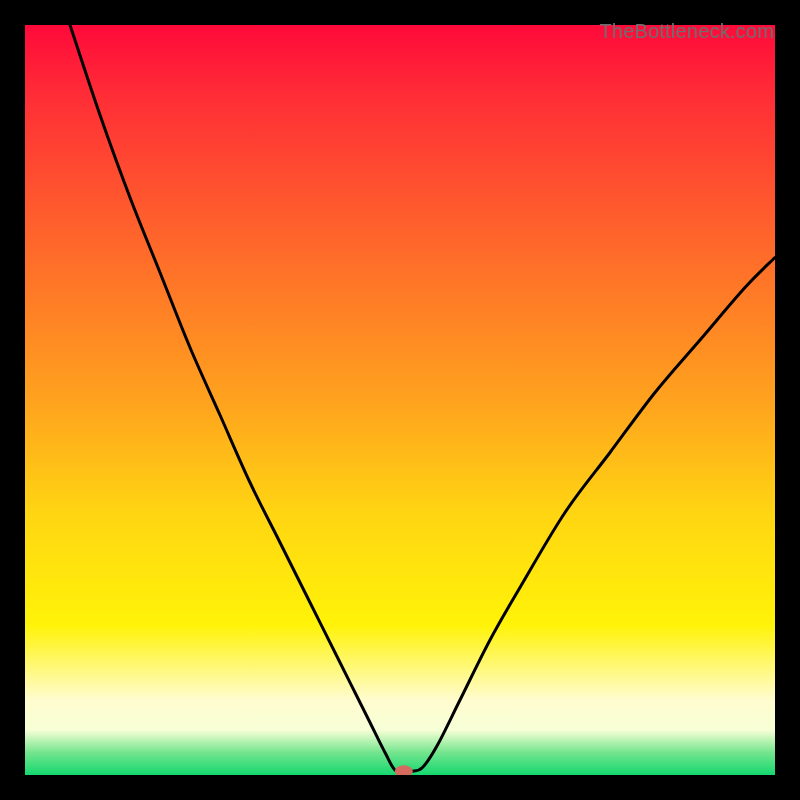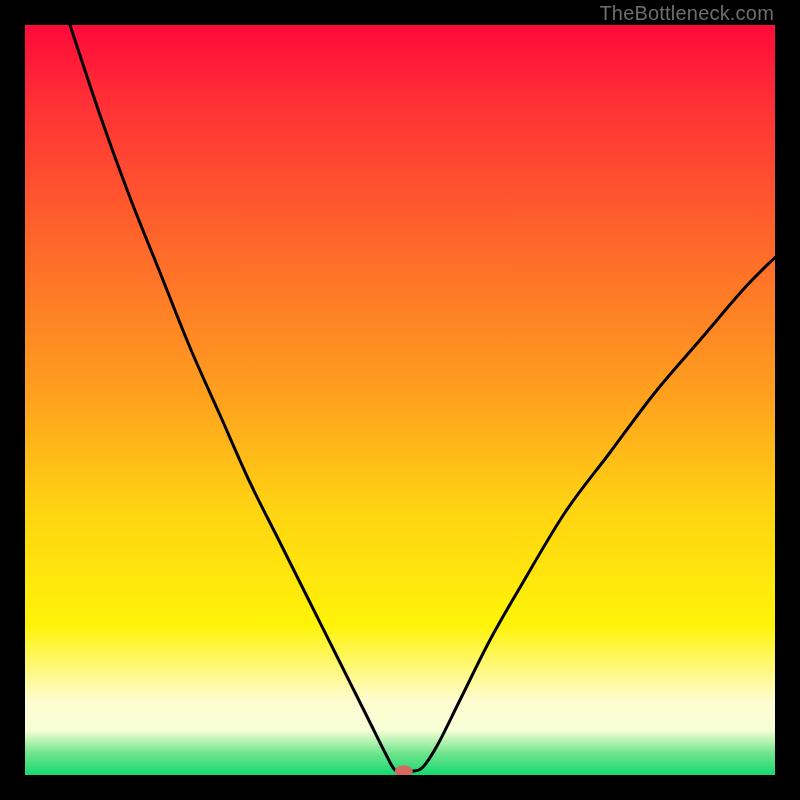--- a/index.html
+++ b/index.html
@@ -43,21 +43,21 @@
       #ffd512 65%,
       #fff308 80%,
       #fffccf 90%,
       #f7ffd6 94%,
       #74e58e 97%,
       #14d86f 100%
     );
   }
   .watermark {
     position: absolute;
-    top: 2px;
+    top: 20px;
     right: 26px;
     color: #6e6e6e;
     font-size: 20px;
     font-weight: 500;
     letter-spacing: 0.2px;
   }
   svg.curve {
     position: absolute;
     top: 0;
     left: 0;

